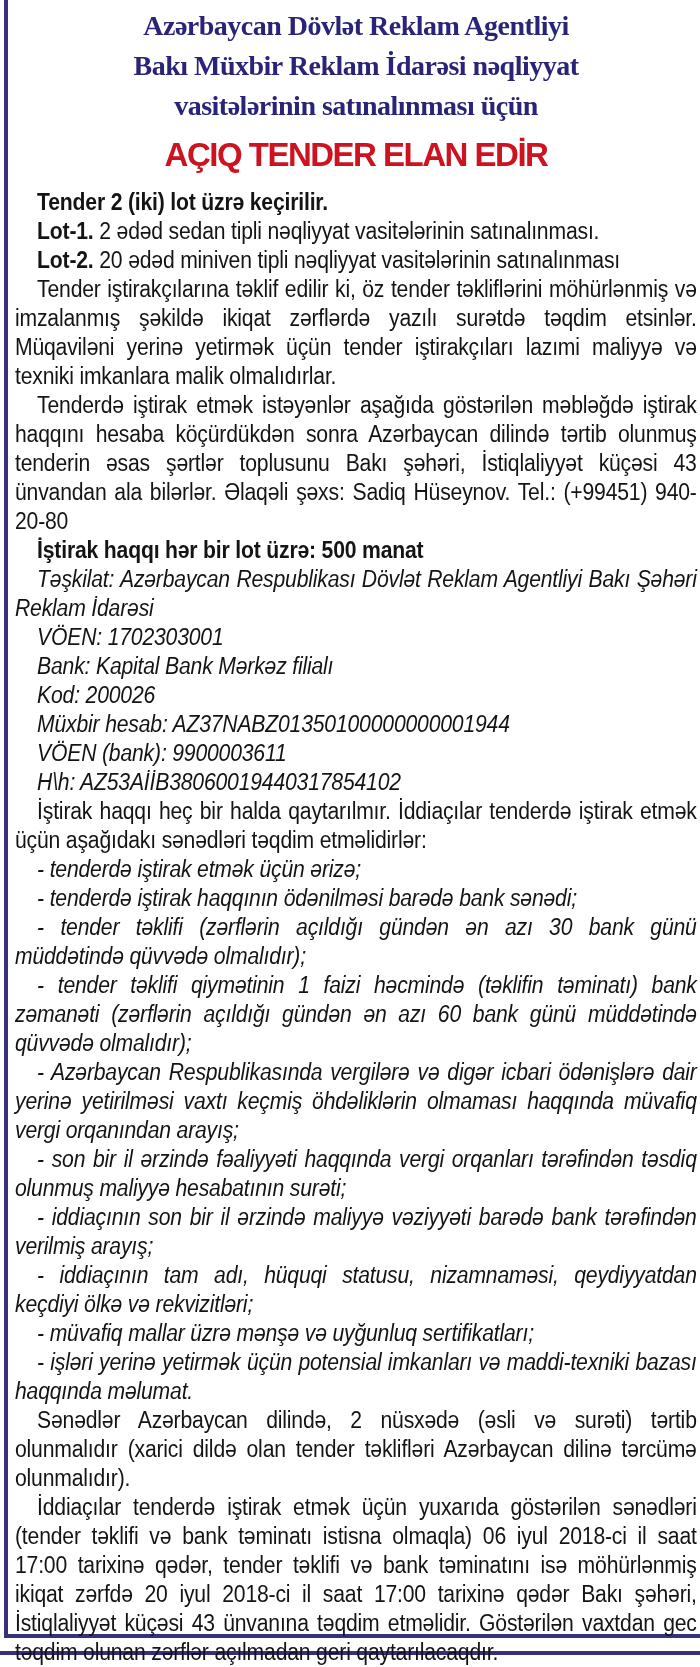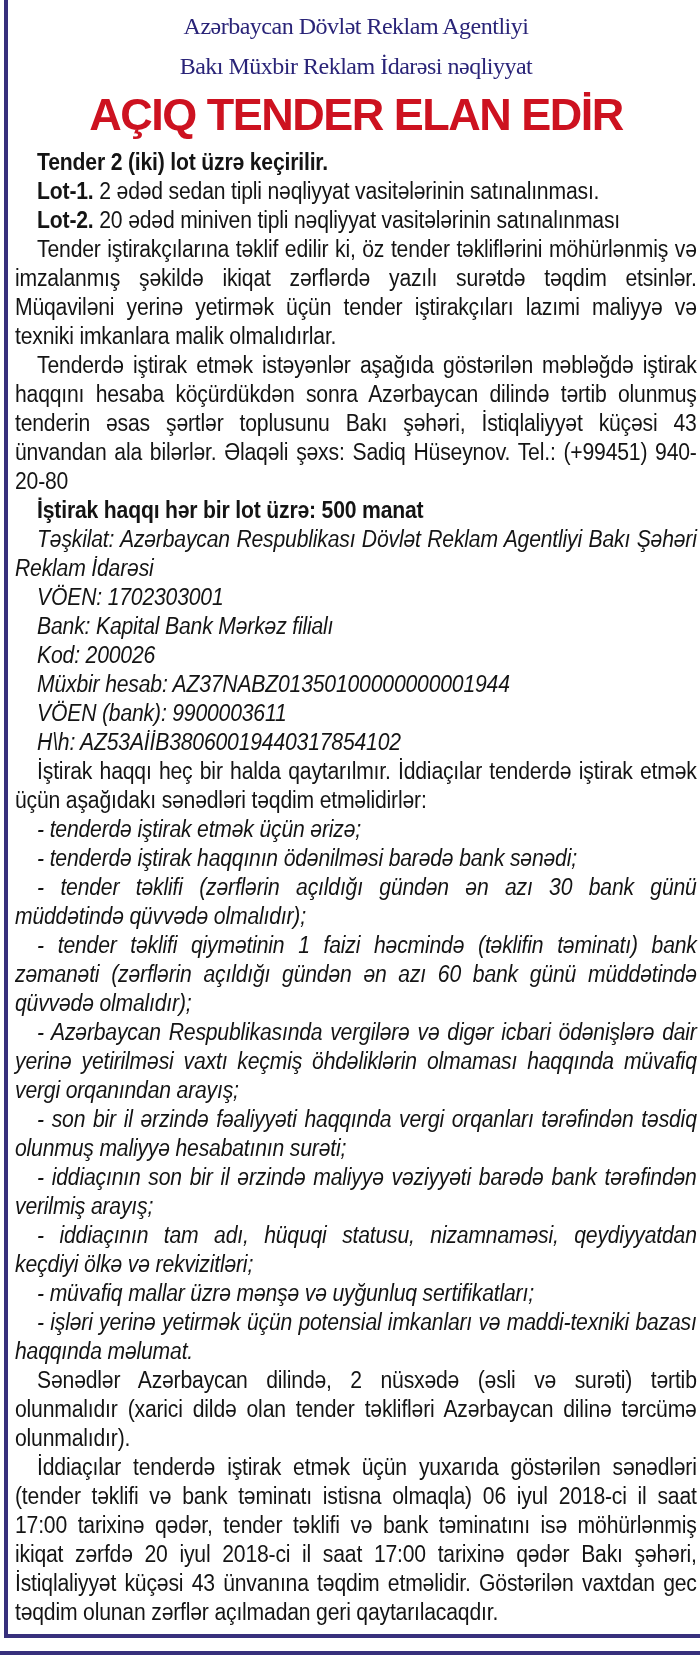--- a/index.html
+++ b/index.html
@@ -23,32 +23,32 @@
   .next-box-top-line {
     position:absolute; left:0; top:1651px; width:700px; height:4px;
     background:#37307c;
   }
   .content {
     position:absolute; left:15px; top:6px; width:682px;
   }
   .header { text-align:center; }
   .header-line {
     font-family:"Liberation Serif", serif;
-    font-weight:normal;
-    font-size:24px; line-height:40px;
+    font-weight:bold;
+    font-size:28px; line-height:40px;
     color:#2a2478;
     letter-spacing:-0.5px;
     white-space:nowrap;
   }
   .tender-title {
     margin-top:5px;
     text-align:center;
     font-family:"Liberation Sans", sans-serif;
     font-weight:bold;
-    font-size:45px; line-height:48px;
+    font-size:33px; line-height:48px;
     letter-spacing:-1.5px;
     color:#cd1220;
     white-space:nowrap;
   }
   .body-text {
     margin-top:9px;
     width:741px;
     transform:scaleX(0.92);
     transform-origin:0 0;
     font-size:23px; line-height:29px;
@@ -65,20 +65,21 @@
 
 <div class="page">
   <div class="border-left"></div>
   <div class="border-bottom"></div>
   <div class="next-box-top-line"></div>
 
   <div class="content">
     <div class="header">
         <div class="header-line">Azərbaycan Dövlət Reklam Agentliyi</div>
         <div class="header-line">Bakı Müxbir Reklam İdarəsi nəqliyyat</div>
+        <div class="header-line">vasitələrinin satınalınması üçün</div>
       </div>
     <div class="tender-title">AÇIQ TENDER ELAN EDİR</div>
     <div class="body-text">
         <p class="b">Tender 2 (iki) lot üzrə keçirilir.</p>
         <p><span class="lead">Lot-1.</span> 2 ədəd sedan tipli nəqliyyat vasitələrinin satınalınması.</p>
         <p><span class="lead">Lot-2.</span> 20 ədəd miniven tipli nəqliyyat vasitələrinin satınalınması</p>
         <p>Tender iştirakçılarına təklif edilir ki, öz tender təkliflərini möhürlənmiş və imzalanmış şəkildə ikiqat zərflərdə yazılı surətdə təqdim etsinlər. Müqaviləni yerinə yetirmək üçün tender iştirakçıları lazımi maliyyə və texniki imkanlara malik olmalıdırlar.</p>
         <p>Tenderdə iştirak etmək istəyənlər aşağıda göstərilən məbləğdə iştirak haqqını hesaba köçürdükdən sonra Azərbaycan dilində tərtib olunmuş tenderin əsas şərtlər toplusunu Bakı şəhəri, İstiqlaliyyət küçəsi 43 ünvandan ala bilərlər. Əlaqəli şəxs: Sadiq Hüseynov. Tel.: (+99451) 940-20-80</p>
         <p class="b">İştirak haqqı hər bir lot üzrə: 500 manat</p>
         <p class="i">Təşkilat: Azərbaycan Respublikası Dövlət Reklam Agentliyi Bakı Şəhəri Reklam İdarəsi</p>

